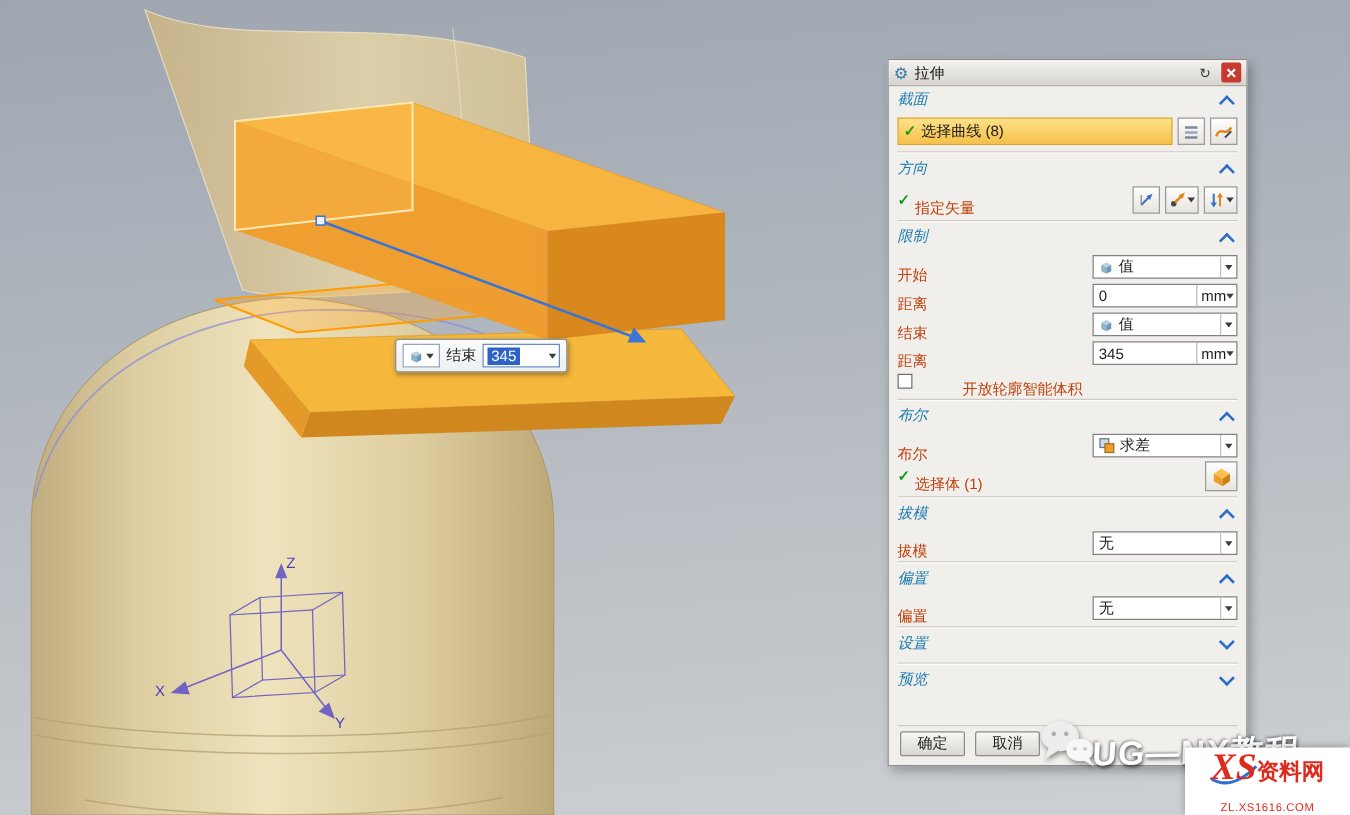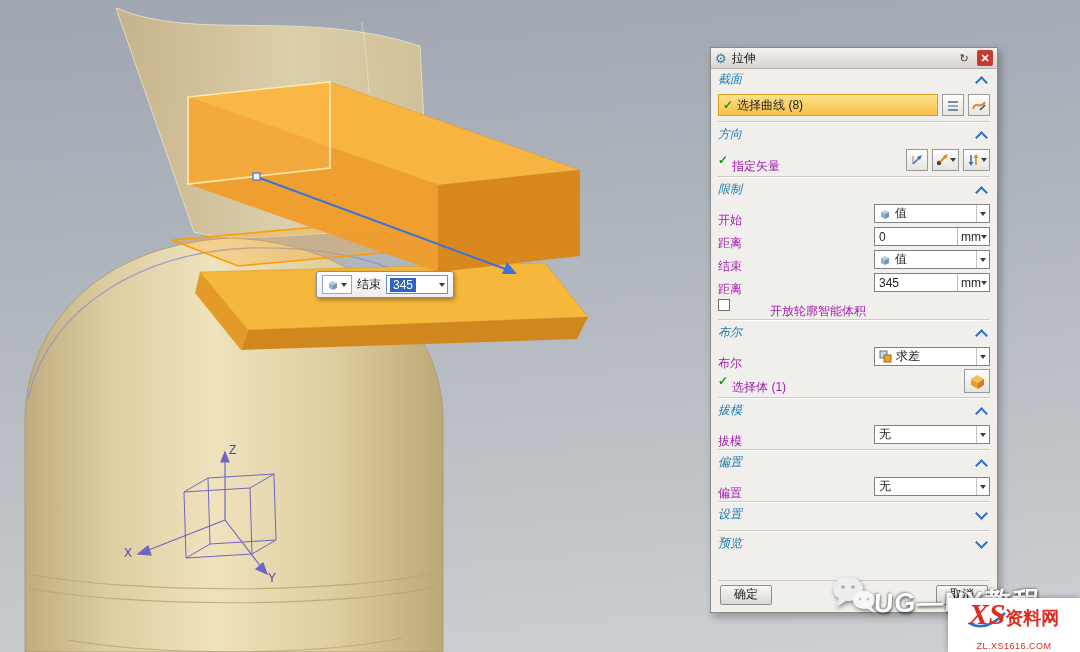--- a/index.html
+++ b/index.html
@@ -36,40 +36,40 @@
   .dbody { flex:1; display:flex; flex-direction:column; padding:2px 7px 4px 7px; }
   .sec-h { display:flex; align-items:flex-start; height:21px; flex:0 0 21px; cursor:pointer;font-style:italic; }
   .sec-title { color:#1d7bb0; flex:1; }
   .chev { width:18px; height:18px; position:relative; }
   .chev::before { content:""; position:absolute; left:5px; width:7px; height:7px;
     border-left:2px solid #2b6cc8; border-top:2px solid #2b6cc8; }
   .chev.up::before   { top:7px; transform:rotate(45deg); }
   .chev.down::before { top:3px; transform:rotate(225deg); }
   .row { display:flex; align-items:center; height:23px; flex:0 0 23px; gap:4px; }
   .row.tall { height:26px; flex:0 0 26px; }
-  .lbl { color:#a21caf;margin-top:13px; }
+  .lbl { color:#c2410c;margin-top:13px; }
   .spacer { flex:1; }
   .divider { flex:0 0 2px; border-top:1px solid #cecbc5; border-bottom:1px solid #fdfcfa; margin:3px 0; }
   .sel-row { flex:1; height:22px; background:linear-gradient(#fde289,#f7c049);
     border:1px solid #dca21e; display:flex; align-items:center; padding:0 4px; gap:4px; cursor:pointer; }
   .check { color:#149a14; font-weight:bold; font-size:12px; line-height:1; }
   .icon-btn { height:22px; min-width:22px; border:1px solid #9a9a9a;
     background:linear-gradient(#fefefd,#e7e4df); display:flex; align-items:center;
     justify-content:center; gap:1px; cursor:pointer; padding:0 2px; }
   .ctrl { width:116px; height:19px; background:#fff; border:1px solid #818181;
     display:flex; align-items:center; padding-left:4px; gap:4px; cursor:pointer; }
   .ctrl .dd-end { margin-left:auto; align-self:stretch; display:flex; align-items:center; padding:0 3px; border-left:1px solid #c3c3c3; }
   .num-ctrl { width:116px; height:19px; background:#fff; border:1px solid #818181; display:flex; align-items:stretch; }
   .num-ctrl .num { flex:1; display:flex; align-items:center; padding-left:4px; cursor:text; }
   .unit-dd { width:32px; border-left:1px solid #b9b9b9; display:flex; align-items:center;
     justify-content:space-between; padding:0 3px; cursor:pointer; }
   .checkbox { width:12px; height:12px; background:#fff; border:1px solid #6f6f6f; cursor:pointer; }
   .grow { flex:1; }
   .btn-row { flex:0 0 28px; border-top:1px solid #cecbc5; display:flex; align-items:center;
-    justify-content:space-between; gap:8px; padding:0 2px; }
+    justify-content:flex-start; gap:8px; padding:0 2px; }
   .btn { min-width:52px; height:20px; border:1px solid #8d8d8d; border-radius:2px;
     background:linear-gradient(#f8f7f5,#dbd8d2); display:flex; align-items:center;
     justify-content:center; cursor:pointer; }
 
   
   .wechat { position:absolute; left:830px; top:574px; z-index:20; filter:drop-shadow(1px 2px 2px rgba(0,0,0,.45)); }
   .wm-text { position:absolute; left:874px; top:584px; z-index:21; font-size:27px; font-weight:bold;
     color:#ffffff; letter-spacing:1px; transform:skewX(-4deg) rotate(-1deg);
     text-shadow:1px 2px 3px rgba(0,0,0,.6), -1px -1px 2px rgba(0,0,0,.35); white-space:nowrap; }
   .logo { position:absolute; right:0; bottom:0; width:132px; height:54px; z-index:22;

